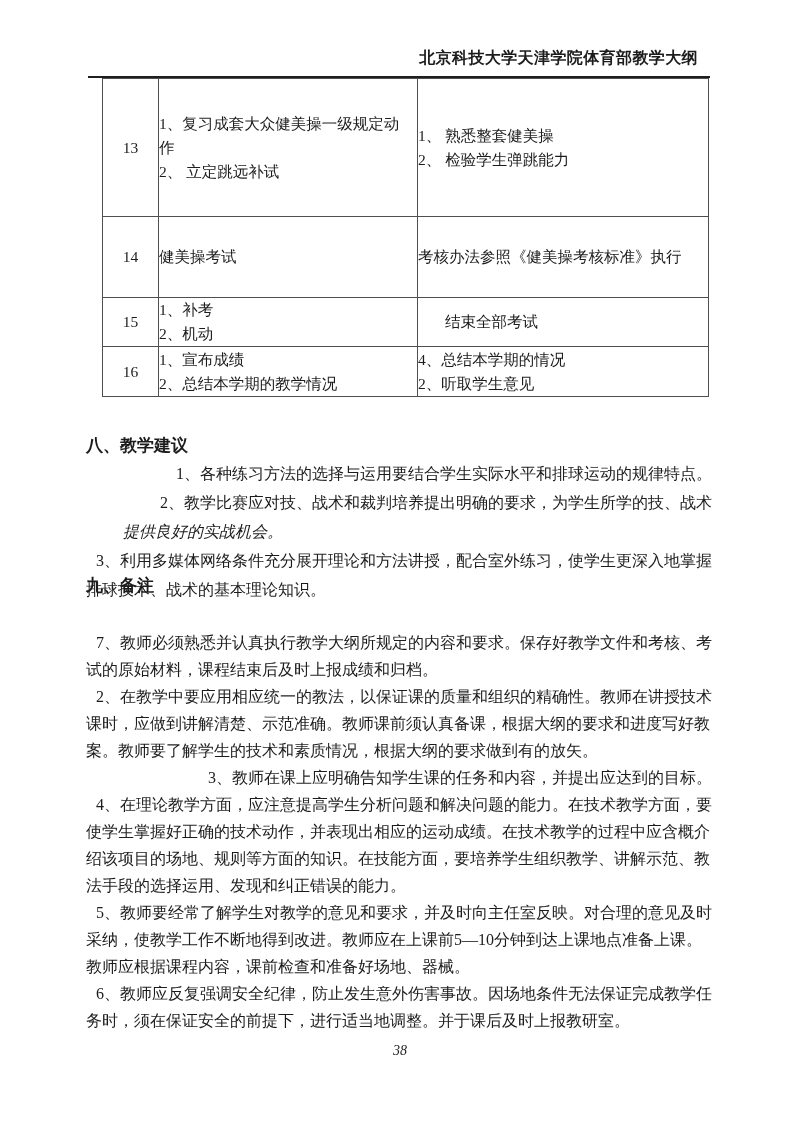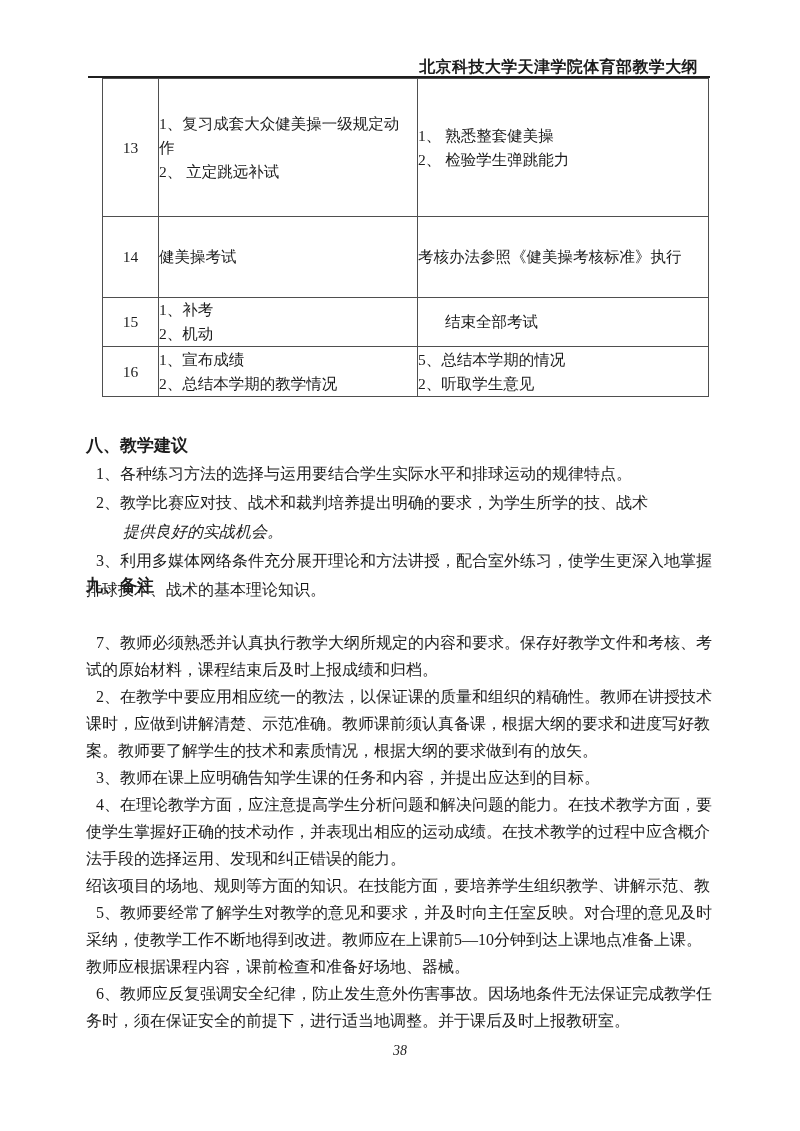--- a/index.html
+++ b/index.html
@@ -2,21 +2,21 @@
 <html><head>
 <meta charset="utf-8">
 <style>
   html,body{margin:0;padding:0;background:#ffffff;}
   .page{
     position:relative;width:800px;height:1131px;background:#ffffff;
     font-family:"Liberation Serif","DejaVu Serif",serif;color:#1c1c1c;
     overflow:hidden;
   }
   .doc-title{
-    position:absolute;top:57px;right:102px;
+    position:absolute;top:48px;right:102px;
     font-size:16px;font-weight:bold;letter-spacing:0.4px;white-space:nowrap;
   }
   .head-rule{
     position:absolute;left:88px;top:76px;width:622px;height:0;
     border-top:2px solid #1f1f1f;
   }
   table.sched{
     position:absolute;left:102px;top:78px;
     border-collapse:collapse;table-layout:fixed;width:606px;
   }
@@ -32,21 +32,21 @@
     position:absolute;left:86px;font-size:17px;font-weight:bold;white-space:nowrap;
   }
   #sec8-heading{top:434px;}
   #sec9-heading{top:574px;}
   .sec-lines{position:absolute;left:86px;font-size:16px;}
   #sec8-lines{top:459px;}
   #sec9-lines{top:629px;}
   #sec8-lines .sline{line-height:29px;}
   #sec9-lines .sline{line-height:27px;}
   .sline{white-space:nowrap;}
-  .ind-num{padding-left:10px;}
+  .ind-num{padding-left:10px;text-align:right;}
   .ind-cont{padding-left:0;}
   .ind-cont2{padding-left:37px;font-style:italic;}
   .page-num{
     position:absolute;left:0;right:0;top:1043px;
     text-align:center;font-size:14px;font-style:italic;
   }
 </style>
 </head>
 <body>
 
@@ -93,21 +93,21 @@
           <div class="cline">结束全部考试</div>
         </td>
       </tr>
       <tr style="height:50px">
         <td class="c-num">16</td>
         <td class="c-cell">
           <div class="cline">1、宣布成绩</div>
           <div class="cline">2、总结本学期的教学情况</div>
         </td>
         <td class="c-cell">
-          <div class="cline">5、总结本学期的情况</div>
+          <div class="cline">4、总结本学期的情况</div>
           <div class="cline">2、听取学生意见</div>
         </td>
       </tr>
     </tbody>
   </table>
 
   <div class="sec-heading" id="sec8-heading">八、教学建议</div>
   <div class="sec-lines" id="sec8-lines">
     <div class="sline ind-num">1、各种练习方法的选择与运用要结合学生实际水平和排球运动的规律特点。</div>
     <div class="sline ind-num">2、教学比赛应对技、战术和裁判培养提出明确的要求，为学生所学的技、战术</div>
@@ -119,22 +119,22 @@
   <div class="sec-heading" id="sec9-heading">九、备注</div>
   <div class="sec-lines" id="sec9-lines">
     <div class="sline ind-num">7、教师必须熟悉并认真执行教学大纲所规定的内容和要求。保存好教学文件和考核、考</div>
     <div class="sline ind-cont">试的原始材料，课程结束后及时上报成绩和归档。</div>
     <div class="sline ind-num">2、在教学中要应用相应统一的教法，以保证课的质量和组织的精确性。教师在讲授技术</div>
     <div class="sline ind-cont">课时，应做到讲解清楚、示范准确。教师课前须认真备课，根据大纲的要求和进度写好教</div>
     <div class="sline ind-cont">案。教师要了解学生的技术和素质情况，根据大纲的要求做到有的放矢。</div>
     <div class="sline ind-num">3、教师在课上应明确告知学生课的任务和内容，并提出应达到的目标。</div>
     <div class="sline ind-num">4、在理论教学方面，应注意提高学生分析问题和解决问题的能力。在技术教学方面，要</div>
     <div class="sline ind-cont">使学生掌握好正确的技术动作，并表现出相应的运动成绩。在技术教学的过程中应含概介</div>
+    <div class="sline ind-cont">绍该项目的场地、规则等方面的知识。在技能方面，要培养学生组织教学、讲解示范、教</div>
     <div class="sline ind-cont">法手段的选择运用、发现和纠正错误的能力。</div>
-    <div class="sline ind-cont">绍该项目的场地、规则等方面的知识。在技能方面，要培养学生组织教学、讲解示范、教</div>
     <div class="sline ind-num">5、教师要经常了解学生对教学的意见和要求，并及时向主任室反映。对合理的意见及时</div>
     <div class="sline ind-cont">采纳，使教学工作不断地得到改进。教师应在上课前5—10分钟到达上课地点准备上课。</div>
     <div class="sline ind-cont">教师应根据课程内容，课前检查和准备好场地、器械。</div>
     <div class="sline ind-num">6、教师应反复强调安全纪律，防止发生意外伤害事故。因场地条件无法保证完成教学任</div>
     <div class="sline ind-cont">务时，须在保证安全的前提下，进行适当地调整。并于课后及时上报教研室。</div>
   </div>
 
   <div class="page-num">38</div>
 
 </div>

